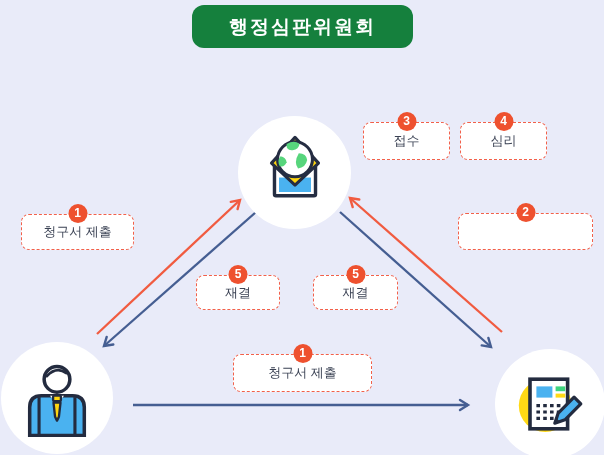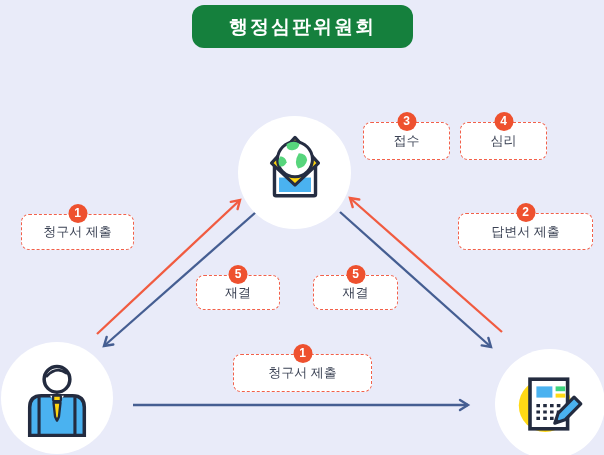--- a/index.html
+++ b/index.html
@@ -111,21 +111,20 @@
     </svg>
   </div>
 
   <div class="step step-claim-left">
     <span class="badge">1</span>
     <span class="step-label">청구서 제출</span>
   </div>
 
   <div class="step step-answer">
     <span class="badge">2</span>
-    <span class="step-label">답변서 제출</span>
   </div>
 
   <div class="step step-receipt">
     <span class="badge">3</span>
     <span class="step-label">접수</span>
   </div>
 
   <div class="step step-review">
     <span class="badge">4</span>
     <span class="step-label">심리</span>

